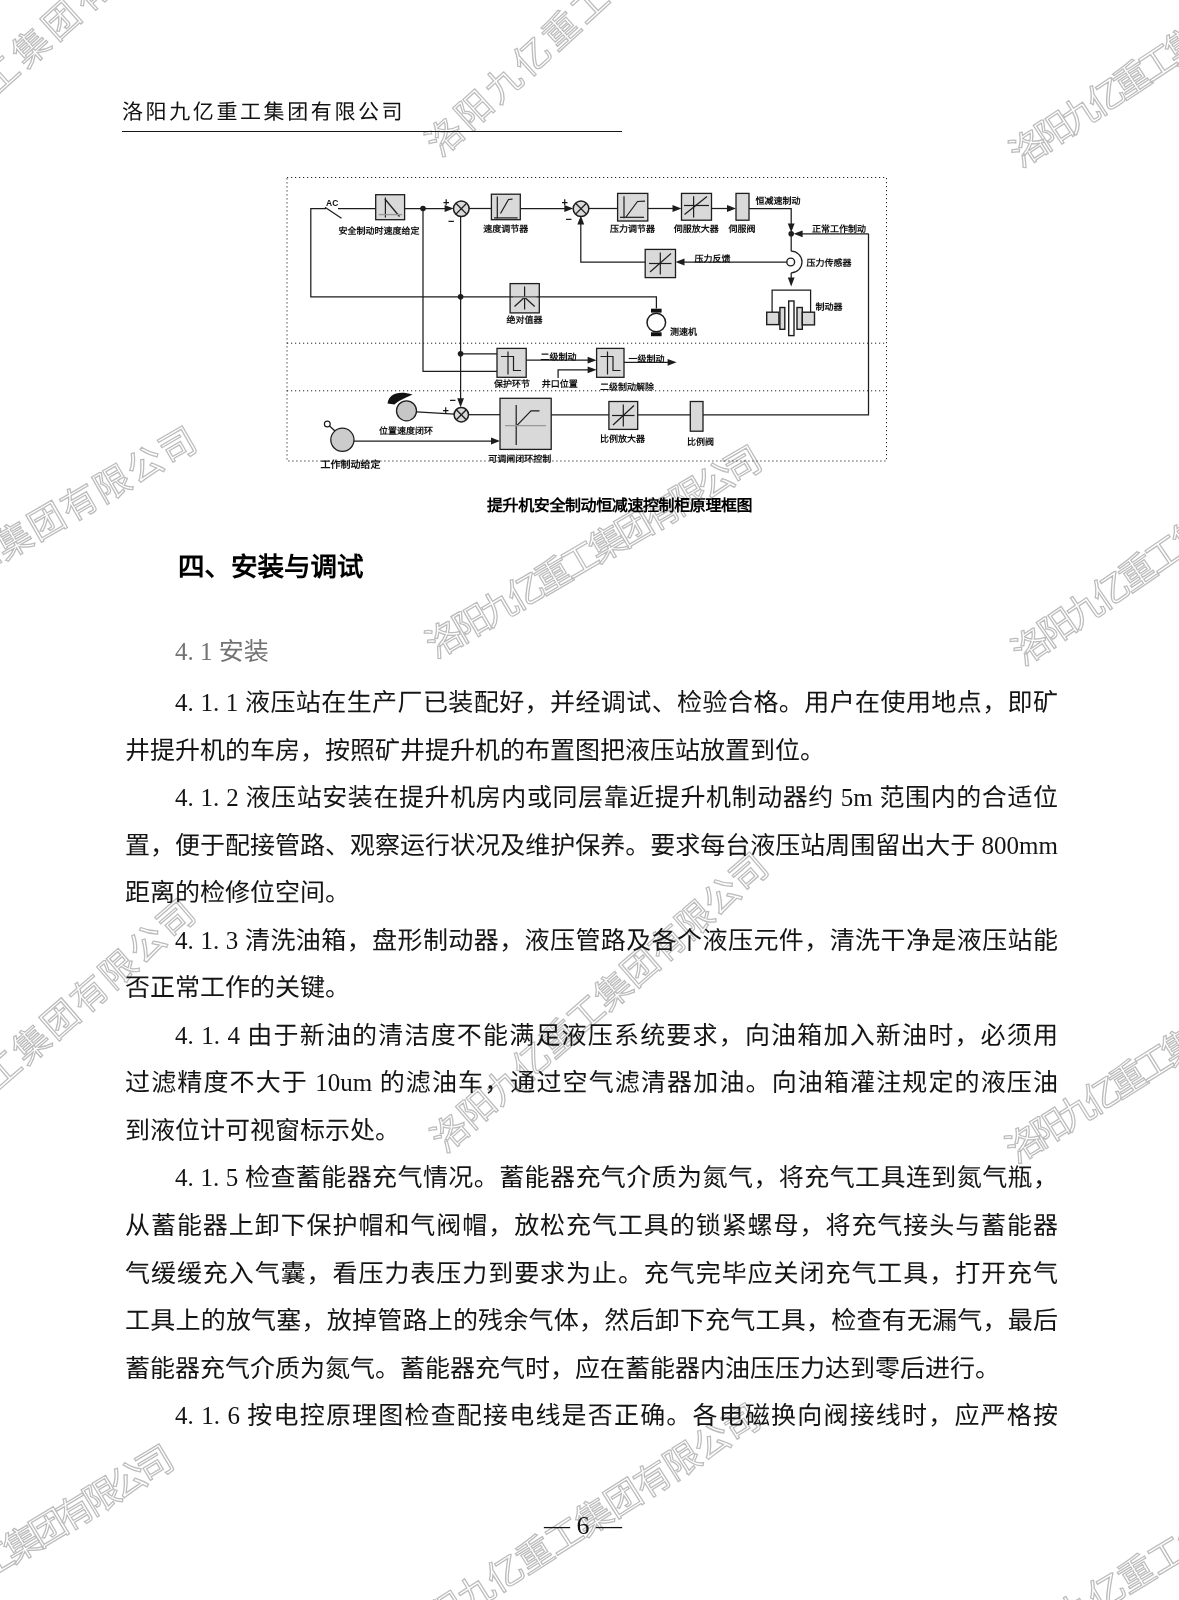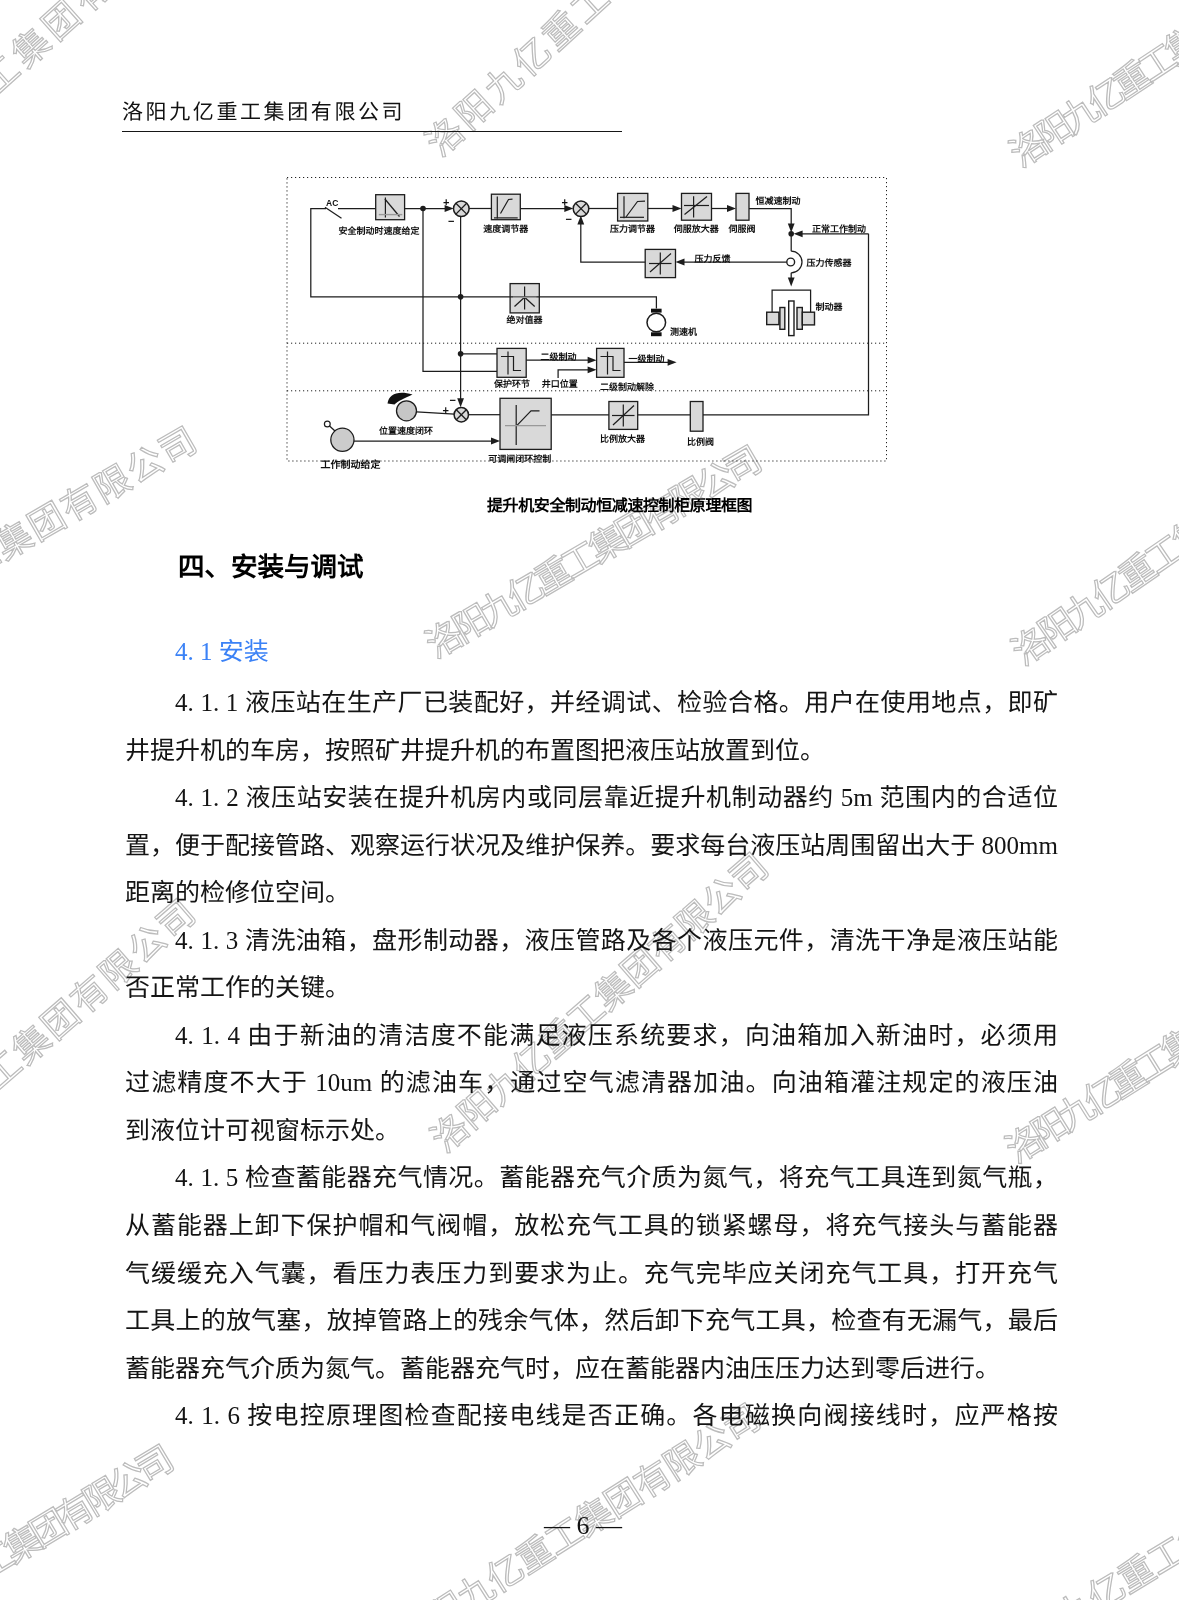--- a/index.html
+++ b/index.html
@@ -6,21 +6,21 @@
 body{width:1179px;height:1600px;background:#ffffff;position:relative;overflow:hidden;
      font-family:"Liberation Serif",serif;}
 .wm{position:absolute;white-space:nowrap;font-family:"Liberation Sans",sans-serif;
     font-size:36px;color:rgba(255,255,255,0);-webkit-text-stroke:1.25px #bcbcbc;
     transform-origin:18px 50%;z-index:0;}
 .hdr{position:absolute;left:122px;top:94.5px;font-size:21px;letter-spacing:2.6px;
      color:#111;z-index:2;}
 .hdrline{position:absolute;left:122px;top:130.5px;width:500px;height:1.7px;background:#161616;z-index:2;}
 .h1{position:absolute;left:178px;top:544.5px;font-family:"Liberation Sans",sans-serif;
     font-weight:bold;font-size:26.5px;color:#000;z-index:2;text-align:right;}
-.h2{position:absolute;left:175px;top:631px;font-size:25px;color:#3b82f6;z-index:2;}
+.h2{position:absolute;left:175px;top:631px;font-size:25px;color:#737373;z-index:2;}
 #body{position:absolute;left:125px;top:679px;width:933px;z-index:2;}
 #body .ln{height:47.56px;line-height:47.56px;font-size:25px;color:#141414;
    text-align:justify;text-align-last:justify;box-sizing:border-box;white-space:nowrap;}
 #body .ind{padding-left:50px;}
 #body .shortln{text-align-last:left;}
 .pageno{position:absolute;left:544px;top:1511px;font-size:26px;color:#111;z-index:2;}
 #diagram{position:absolute;left:280px;top:170px;z-index:1;}
 .cap{position:absolute;left:487px;top:492px;width:200px;font-family:"Liberation Sans",sans-serif;
      font-weight:bold;font-size:16px;color:#000;letter-spacing:-0.4px;white-space:nowrap;z-index:2;}
 </style>

